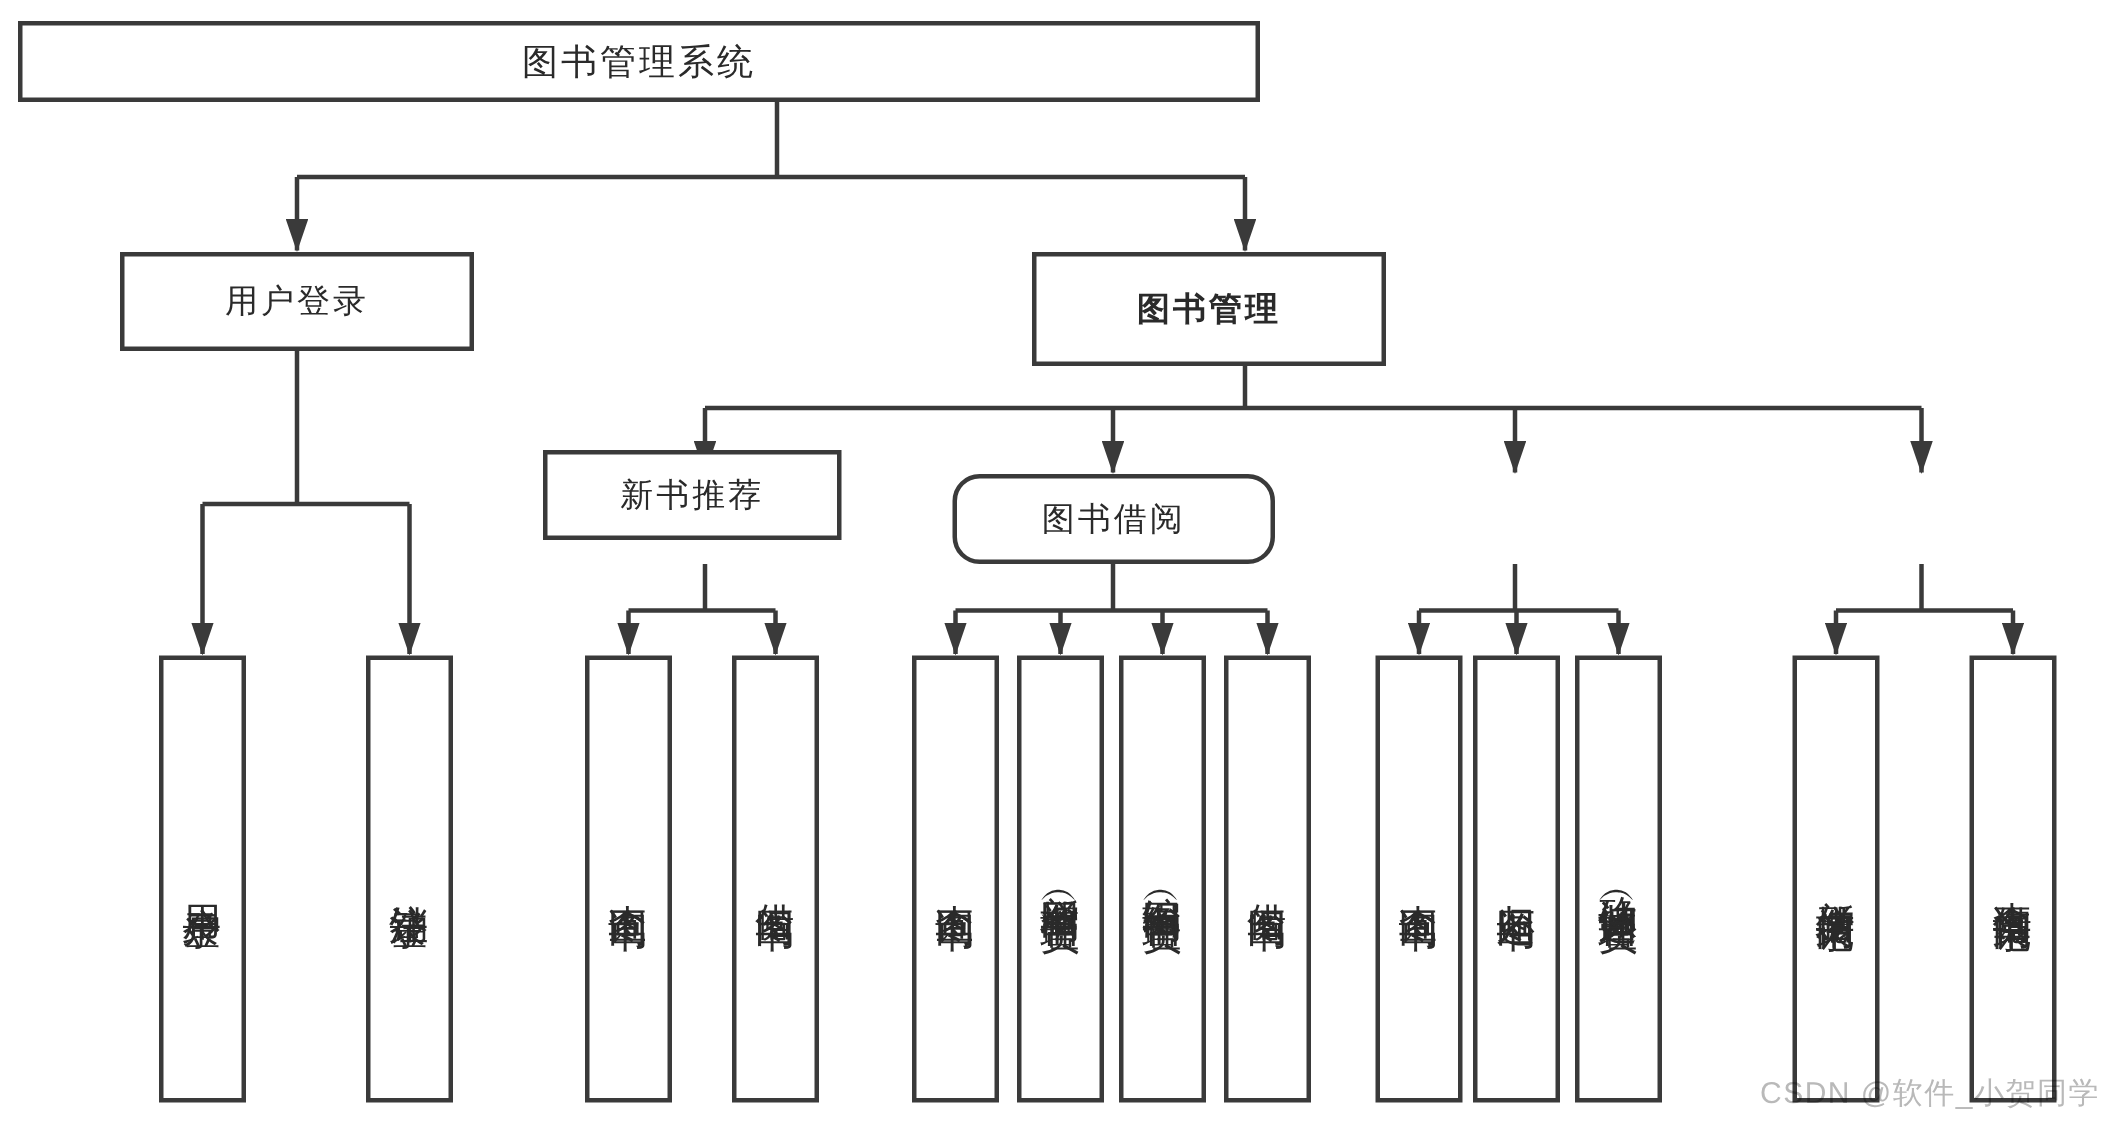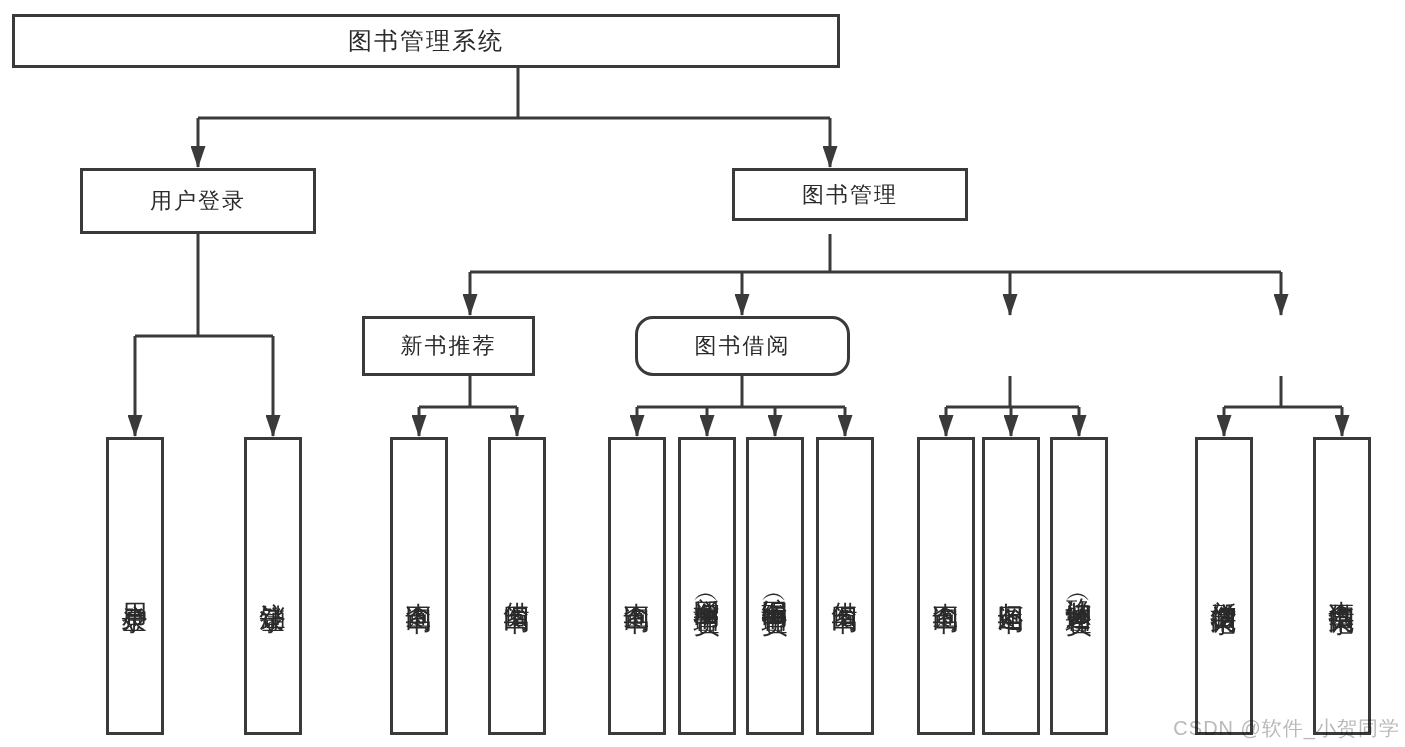--- a/index.html
+++ b/index.html
@@ -133,23 +133,23 @@
       <path class="wire" d="M1281,376 L1281,407"></path>
       <path class="wire" d="M1224,407 L1342,407"></path>
       <path class="wire" d="M1224,407 L1224,436" marker-end="url(#arrow)"></path>
       <path class="wire" d="M1342,407 L1342,436" marker-end="url(#arrow)"></path>
     </g>
   </svg>
 
   <div class="node root" style="left:12px; top:14px; width:828px; height:54px;">图书管理系统</div>
 
   <div class="node" style="left:80px; top:168px; width:236px; height:66px;">用户登录</div>
-  <div class="node" style="left:732px; top:168px; width:236px; height:53px;">图书管理</div>
+  <div class="node" style="left:688px; top:168px; width:236px; height:76px;font-weight:bold;">图书管理</div>
 
-  <div class="node" style="left:362px; top:316px; width:173px; height:60px;">新书推荐</div>
+  <div class="node" style="left:362px; top:300px; width:199px; height:60px;">新书推荐</div>
   <div class="node" style="left:635px; top:316px; width:215px; height:60px;border-radius:18px;">图书借阅</div>
 
   <div class="node leaf" style="left:106px; top:437px; width:58px; height:298px;">用户登录</div>
   <div class="node leaf" style="left:244px; top:437px; width:58px; height:298px;">注销登录</div>
 
   <div class="node leaf" style="left:390px; top:437px; width:58px; height:298px;">查询图书</div>
   <div class="node leaf" style="left:488px; top:437px; width:58px; height:298px;">借阅图书</div>
 
   <div class="node leaf" style="left:608px; top:437px; width:58px; height:298px;">查询图书</div>
   <div class="node leaf" style="left:678px; top:437px; width:58px; height:298px;">新增图书（管理员）</div>

